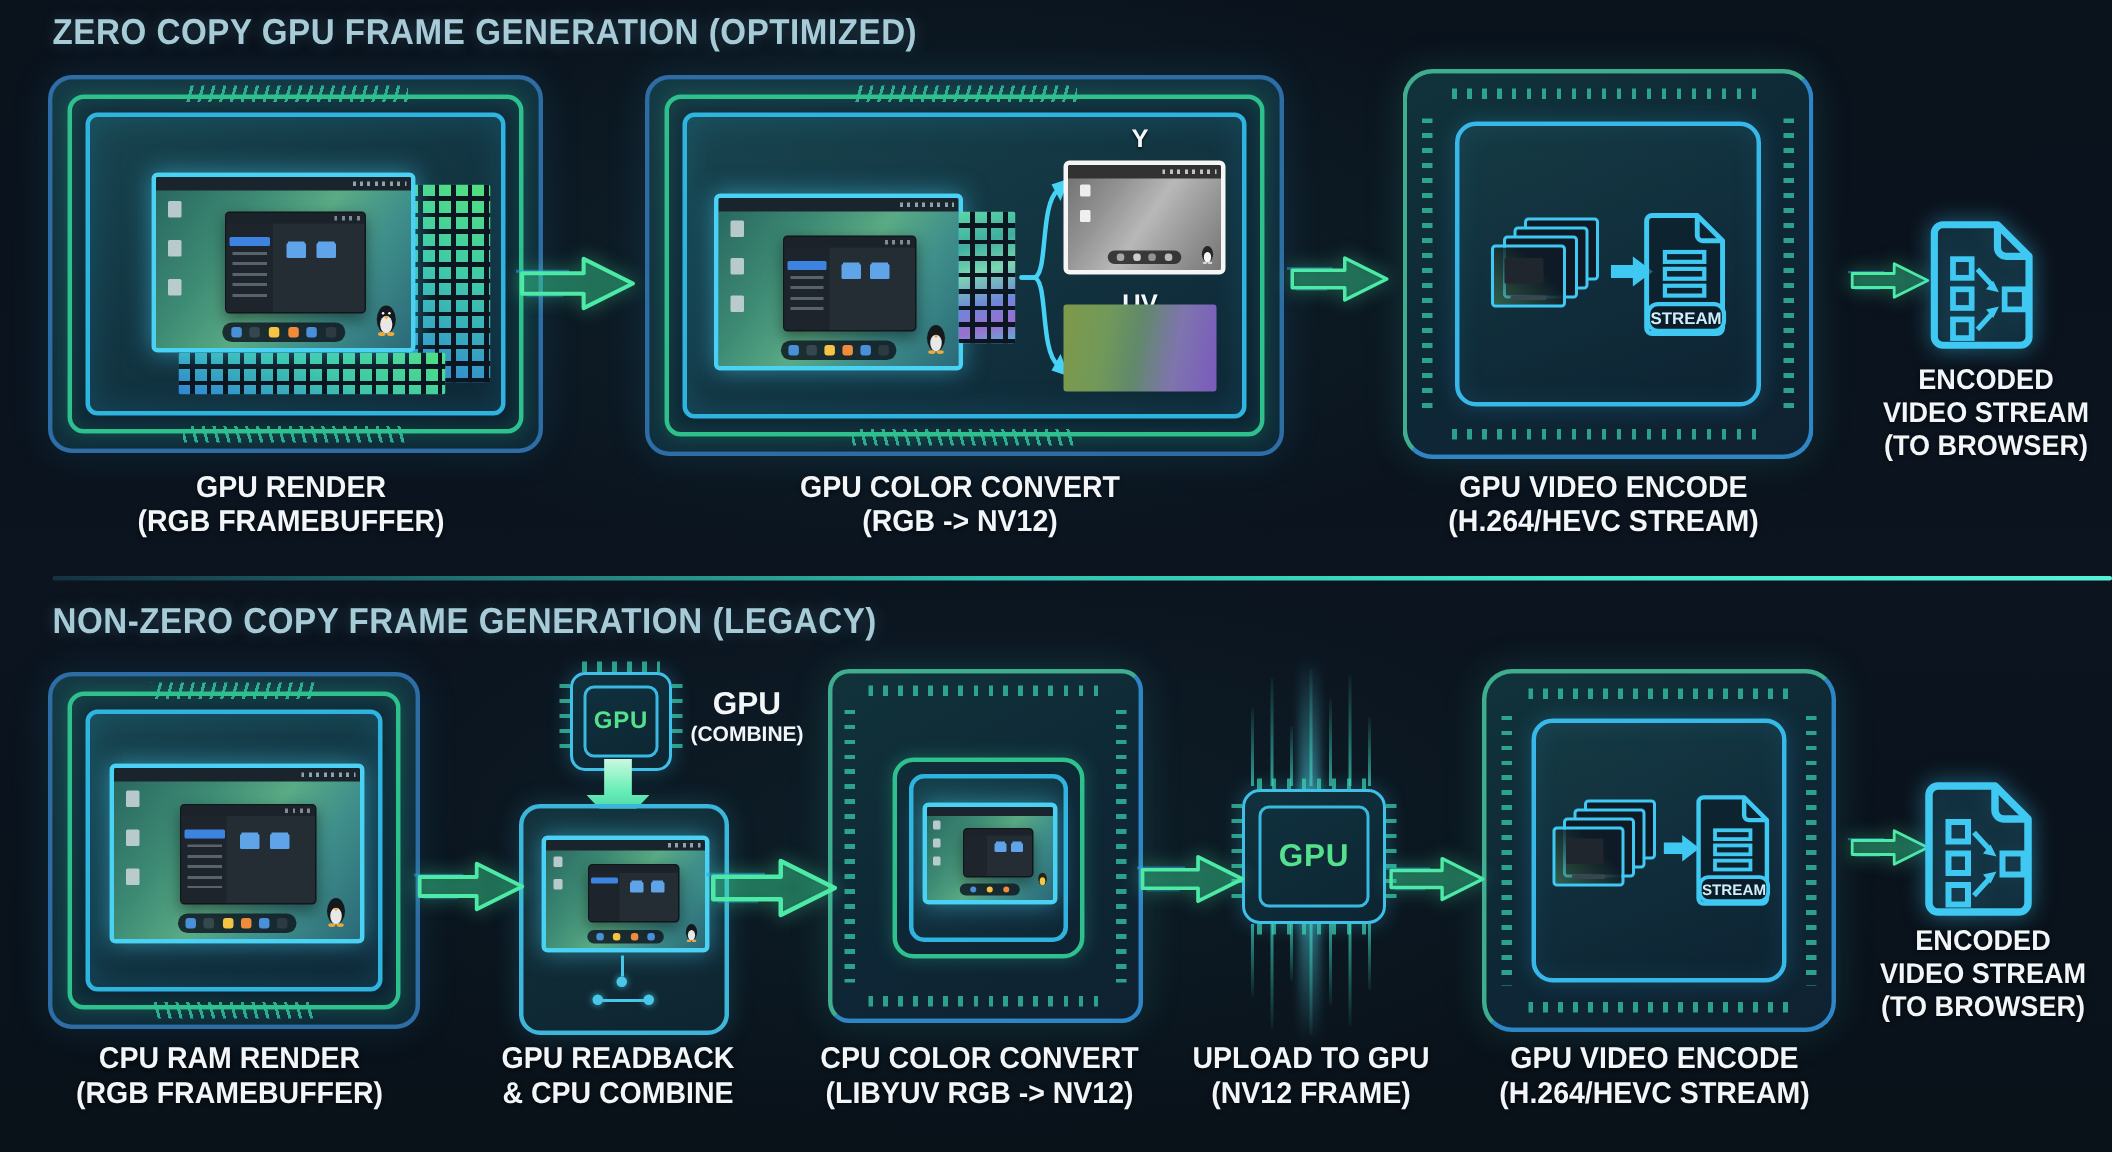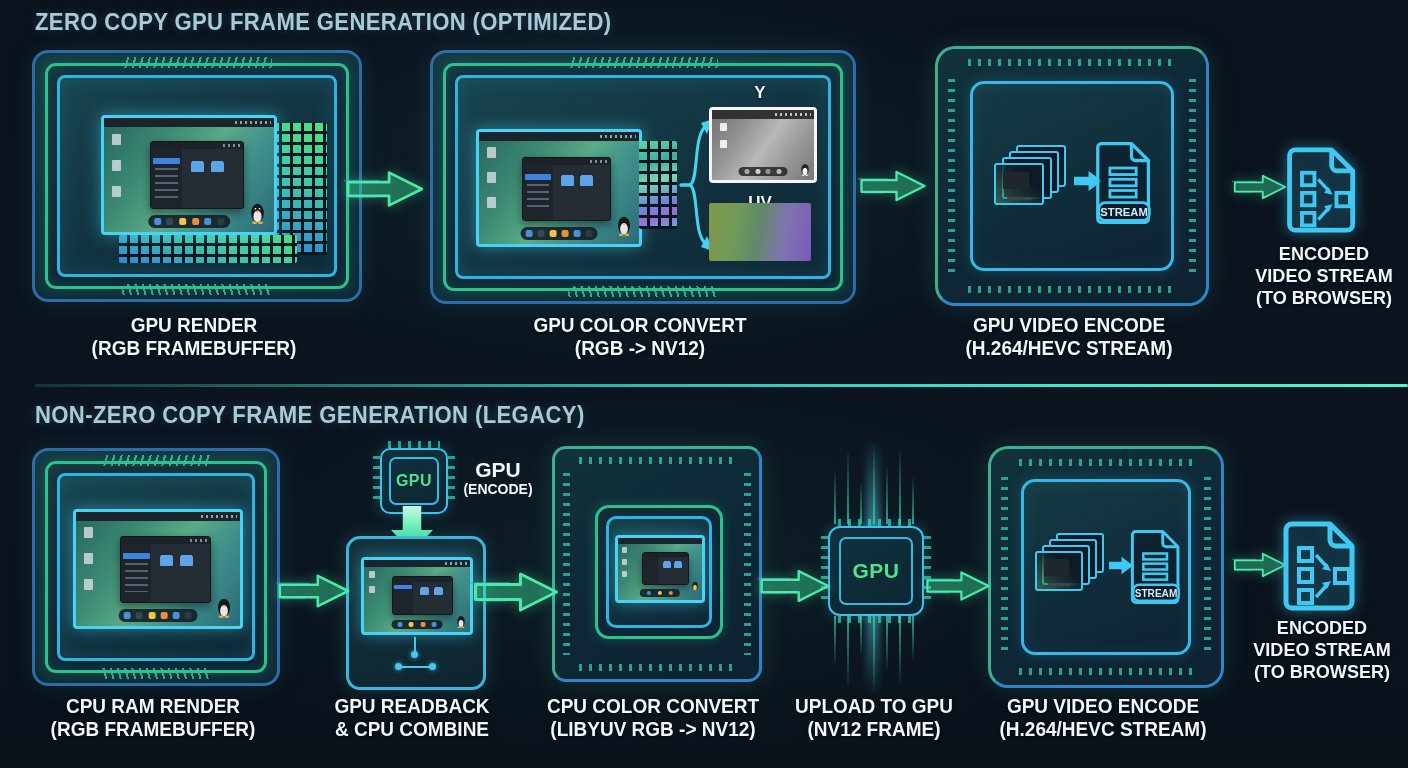--- a/index.html
+++ b/index.html
@@ -395,21 +395,21 @@
   </div>
 
   <div class="chip-sm" style="left:380px;top:448px;width:64px;height:62px">
     <div class="pin-row" style="top:-9px;left:6px;right:6px"></div>
     <div class="pin-col" style="left:-9px;top:6px;bottom:6px"></div>
     <div class="pin-col" style="right:-9px;top:6px;bottom:6px"></div>
     <div class="ci" style="font-size:16px">GPU</div>
   </div>
   <div class="side-label" style="left:450px;top:458px;width:96px">
     <div class="l1">GPU</div>
-    <div class="l2">(ENCODE)</div>
+    <div class="l2">(COMBINE)</div>
   </div>
   <div class="down-arrow" style="left:391px;top:506px;width:42px;height:46px"></div>
 
   <div class="panel" style="left:346px;top:536px;width:134px;height:148px">
     <div class="desktop" style="left:12px;top:18px;width:106px;height:72px">
       <div class="d-top" style="height:7px">
           <span class="d-topdots" style="width:22px;top:2px"></span>
         </div>
       <span class="d-icon" style="top:11px;width:6px;height:7px;left:5px"></span>
       <span class="d-icon" style="top:26px;width:6px;height:7px;left:5px"></span>

